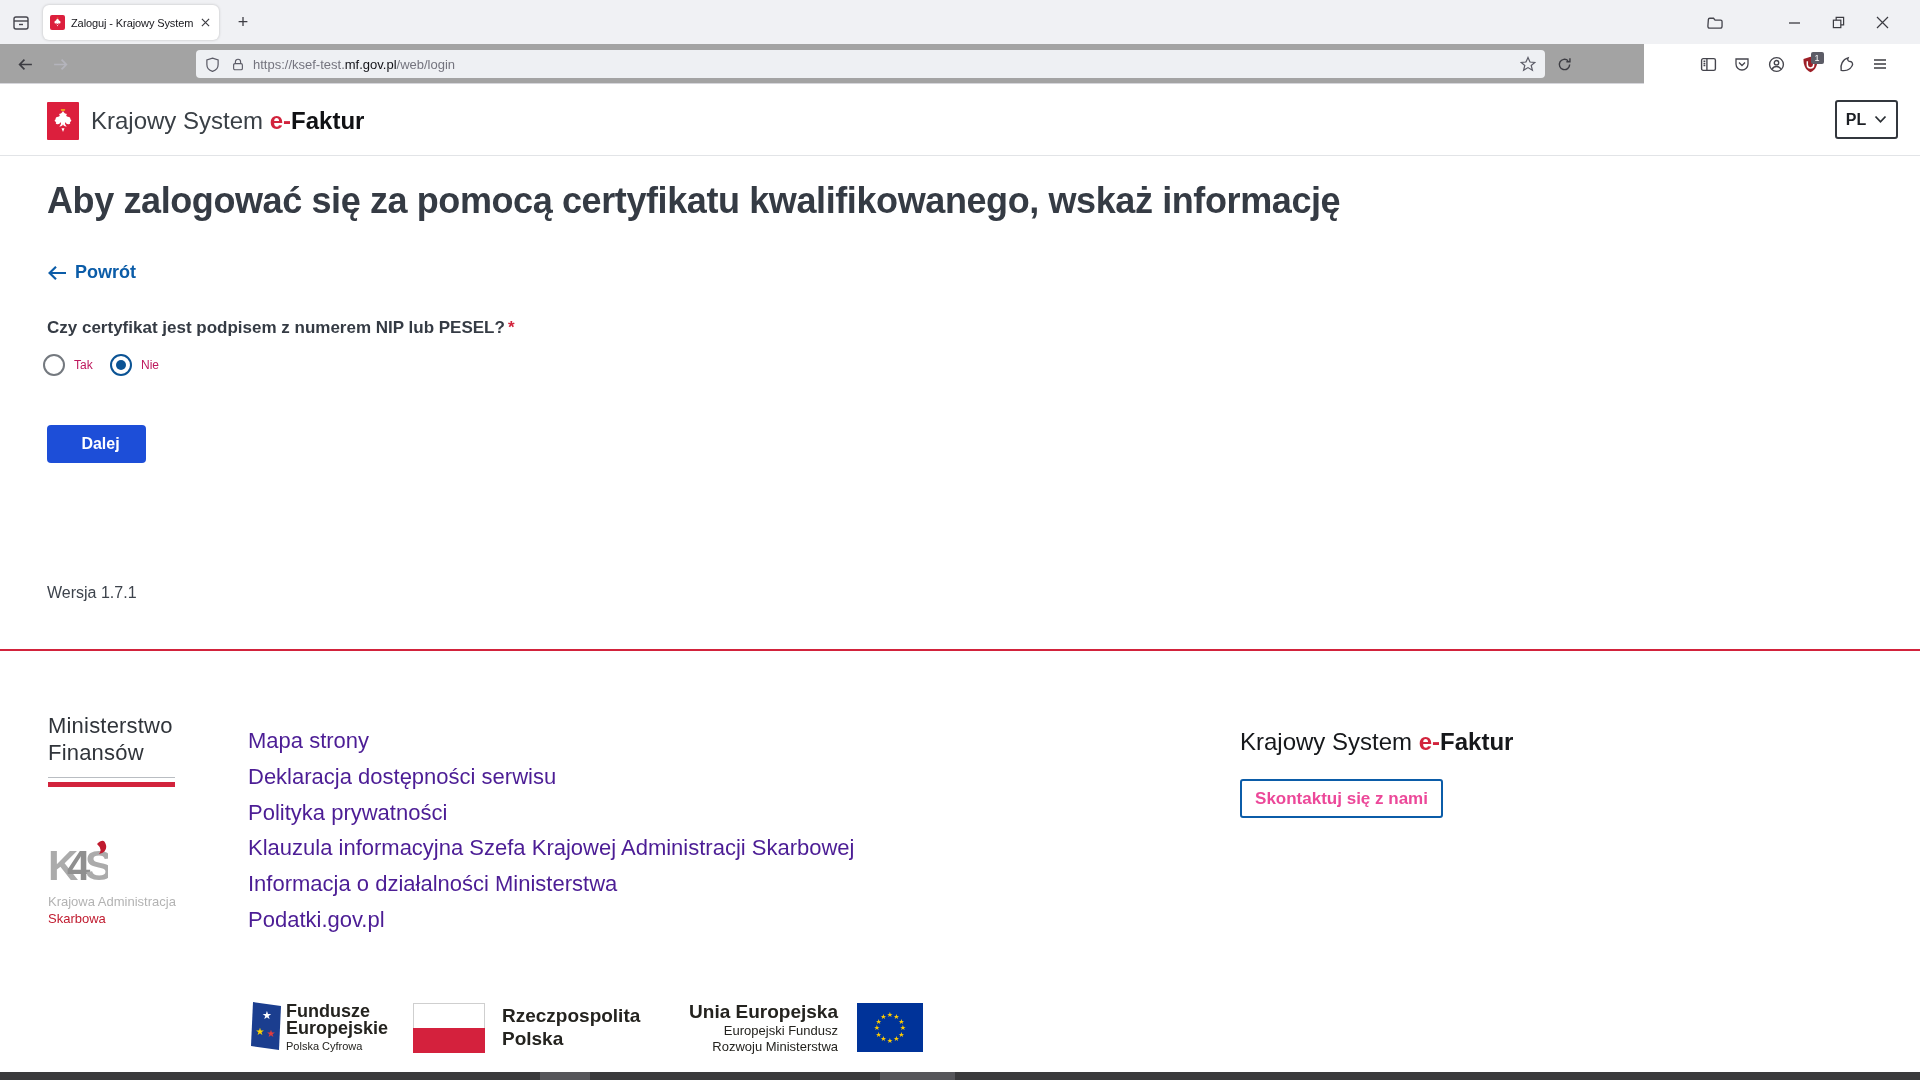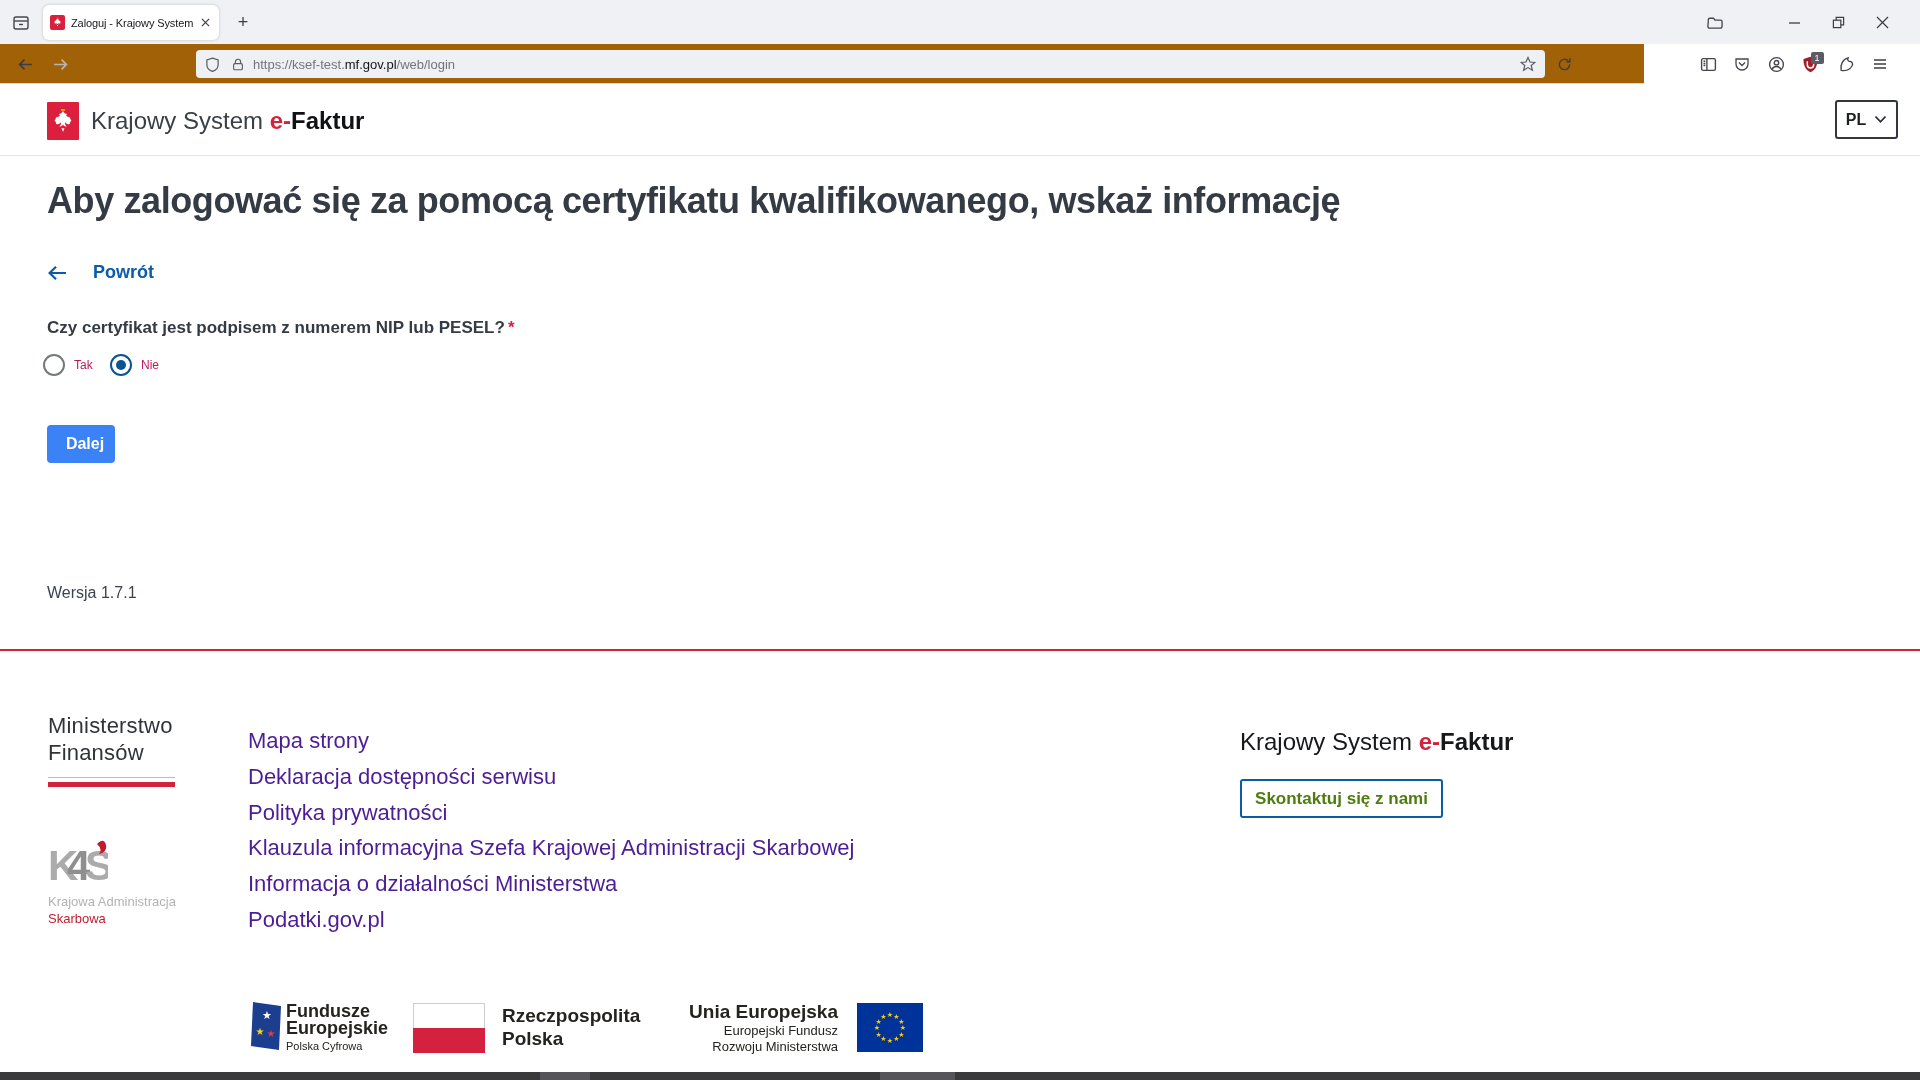--- a/index.html
+++ b/index.html
@@ -13,21 +13,21 @@
   .ffview { position:absolute; left:10px; top:12px; width:22px; height:22px; display:flex; align-items:center; justify-content:center; border-radius:4px; }
   .tab { position:absolute; left:43px; top:5px; width:176px; height:35px; background:#fff; border-radius:6px;
          box-shadow:0 0 3px rgba(0,0,0,.22); display:flex; align-items:center; padding:0 7px; }
   .tab-favicon { width:15px; height:15px; flex:0 0 15px; background:#dc1f3d; border-radius:2px; display:flex; align-items:center; justify-content:center; }
   .tab-title { font-size:11px; color:#17171c; margin-left:6px; white-space:nowrap; overflow:hidden; flex:1 1 auto; letter-spacing:-.1px; }
   .tab-close { flex:0 0 14px; margin-left:2px; display:flex; align-items:center; justify-content:center; }
   .newtab { position:absolute; left:230px; top:9px; width:26px; height:26px; display:flex; align-items:center; justify-content:center;
             font-size:18px; color:#3e3e44; border-radius:4px; font-weight:300; }
   .winctl { position:absolute; top:8px; width:28px; height:28px; display:flex; align-items:center; justify-content:center; }
 
-  #toolbar { position:absolute; left:0; top:44px; width:1644px; height:40px; background:#a16207; border-bottom:1px solid #d6d6db; }
+  #toolbar { position:absolute; left:0; top:44px; width:1644px; height:40px; background:#a3a3a3; border-bottom:1px solid #d6d6db; }
   .navbtn { position:absolute; top:6px; width:28px; height:28px; display:flex; align-items:center; justify-content:center; border-radius:4px; }
   #urlbar { position:absolute; left:196px; top:6px; width:1349px; height:28px; background:#eef0f3; border-radius:4px;
             display:flex; align-items:center; padding:0 9px; }
   .url-text { font-size:13px; margin-left:8px; white-space:nowrap; flex:1 1 auto; overflow:hidden; }
   .url-gray { color:#74747e; }
   .url-domain { color:#121217; }
   .tool-icon { position:absolute; top:6px; width:28px; height:28px; display:flex; align-items:center; justify-content:center; border-radius:4px; }
   .badge { position:absolute; top:-4px; right:-5px; min-width:13px; height:12px; background:#5c5c66; color:#fff;
            font-size:9px; line-height:12px; text-align:center; border-radius:2px; padding:0 2px; }
 
@@ -38,45 +38,45 @@
   .brand { position:absolute; left:91px; top:22px; font-size:24px; color:#3a4046; white-space:nowrap; }
   .brand b { font-weight:700; color:#101114; }
   .brand .accent { color:#d2233c; font-weight:700; }
   .lang-box { position:absolute; left:1835px; top:15px; width:63px; height:39px; border:2px solid #33373d; border-radius:3px;
               display:flex; align-items:center; justify-content:center; gap:8px; background:#fff; }
   .lang-box span { font-size:16px; font-weight:700; color:#1c1f24; }
 
   
   .h1 { position:absolute; left:47px; top:180px; width:1560px; font-size:36px; font-weight:700; color:#353b44; letter-spacing:-.4px; }
   .back-link { position:absolute; left:48px; top:262px; display:flex; align-items:center; gap:8px; color:#0b5ca8; cursor:pointer; }
-  .back-link span { font-size:18px; font-weight:700;margin-left:18px; }
+  .back-link span { font-size:18px; font-weight:700; }
   .question { position:absolute; left:47px; top:318px; font-size:17px; font-weight:700; color:#353b44; }
   .question .req { color:#d2233c; margin-left:3px; }
   .radio-opt { position:absolute; top:354px; display:flex; align-items:center; gap:9px; cursor:pointer; }
   .radio { position:relative; width:22px; height:22px; border:2px solid #74797f; border-radius:50%; background:#fff; }
   .radio.checked { border-color:#0b5394; }
   .radio.checked::after { content:''; position:absolute; left:4px; top:4px; width:10px; height:10px; background:#0b5394; border-radius:50%; }
   .radio-label { font-size:12px; color:#be185d; }
-  .btn-primary { position:absolute; left:47px; top:425px; width:68px; height:38px; background:#3b82f6; border:none; border-radius:4px;
+  .btn-primary { position:absolute; left:47px; top:425px; width:99px; height:38px; background:#1d4ed8; border:none; border-radius:4px;
                  color:#fff; font-size:16px; font-weight:700; font-family:"Liberation Sans",sans-serif; cursor:pointer;padding-left:8px; }
   .version { position:absolute; left:47px; top:584px; font-size:16px; color:#3d434c; }
   .red-divider { position:absolute; left:0; top:649px; width:1920px; height:2px; background:#d2233c; }
 
   
   .ministry { position:absolute; left:48px; top:712px; font-size:22px; color:#30343a; line-height:27px; letter-spacing:.2px; }
   .ministry-underline-gray { position:absolute; left:48px; top:777px; width:127px; height:1px; background:#b9bdc2; }
   .ministry-underline-red  { position:absolute; left:48px; top:782px; width:127px; height:5px; background:#d2233c; }
   .kas-caption1 { position:absolute; left:48px; top:894px; font-size:13px; color:#b3b3b3; }
   .kas-caption2 { position:absolute; left:48px; top:911px; font-size:13px; color:#c01b2f; }
   .foot-link { position:absolute; left:248px; font-size:22px; color:#4c1d95; cursor:pointer; white-space:nowrap; }
   .foot-brand { position:absolute; left:1240px; top:728px; font-size:24px; color:#16181b; white-space:nowrap; }
   .foot-brand b { font-weight:700; }
   .foot-brand .accent { color:#d2233c; font-weight:700; }
   .btn-outline { position:absolute; left:1240px; top:779px; width:203px; height:39px; background:#fff; border:2px solid #0b5ca8;
-                 border-radius:3px; color:#4d7c0f; font-size:17px; font-weight:700; font-family:"Liberation Sans",sans-serif; cursor:pointer; }
+                 border-radius:3px; color:#ec4899; font-size:17px; font-weight:700; font-family:"Liberation Sans",sans-serif; cursor:pointer; }
 
   
   .fe-text  { position:absolute; left:286px; top:1003px; color:#24231f; }
   .fe-text .b { font-size:18px; font-weight:700; line-height:17px; display:block; }
   .fe-text .s { font-size:11px; line-height:15px; display:block; margin-top:2px; }
   .pl-flag { position:absolute; left:413px; top:1003px; width:72px; height:50px; }
   .pl-flag .w { width:72px; height:25px; background:#fff; border:1px solid #cfcfcf; border-bottom:none; }
   .pl-flag .r { width:72px; height:25px; background:#d4213d; }
   .rp-text { position:absolute; left:502px; top:1004px; font-size:19px; font-weight:700; color:#24231f; line-height:23px; }
   .eu-text { position:absolute; left:598px; top:1001px; width:240px; text-align:right; color:#24231f; }

